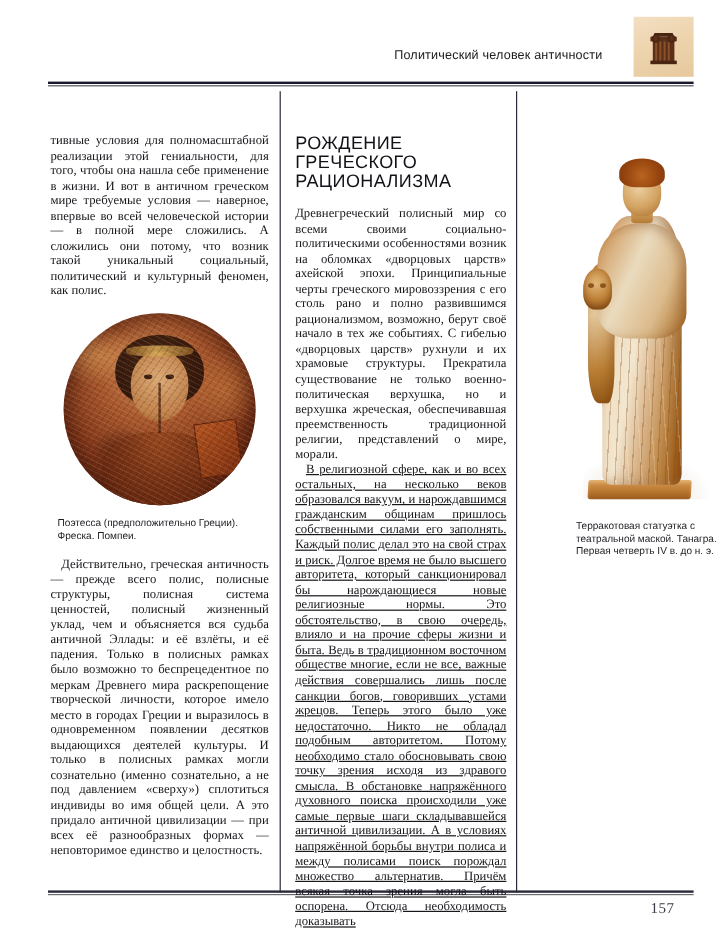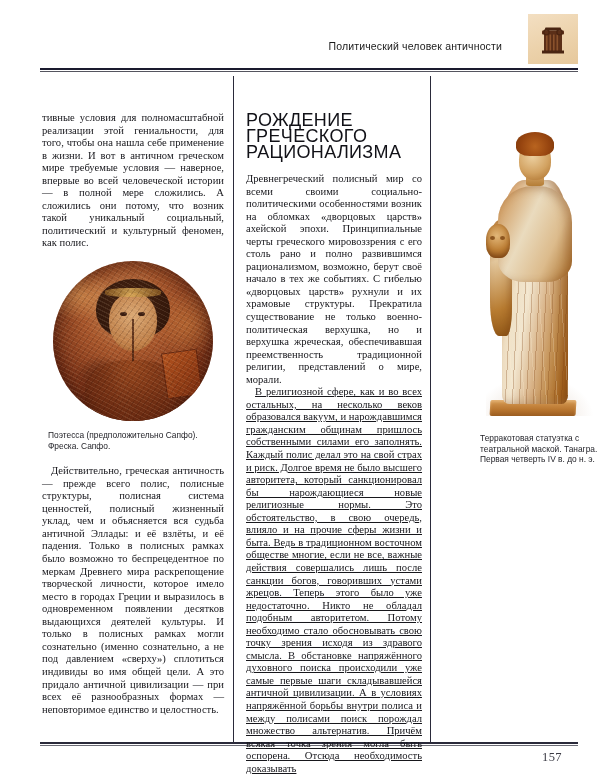--- a/index.html
+++ b/index.html
@@ -122,21 +122,21 @@
     hyphens: manual;
     margin: 0;
     color: #17171c;
   }
   .bodytext + .bodytext { text-indent: 9px; text-decoration: underline; }
   .bodytext.indent { text-indent: 9px; }
 
   
   .section-title {
     font-family: "Liberation Sans", "DejaVu Sans", sans-serif;
-    font-size: 18px;
+    font-size: 15px;
     line-height: 16px;
     letter-spacing: 0.35px;
     font-weight: 400;
     color: #111117;
     margin: 0 0 13px 0;
     text-transform: uppercase;
   }
 
   
   .fig-tondo {
@@ -412,21 +412,21 @@
         <div class="body"></div>
         <div class="tablet"></div>
         <div class="hair"></div>
         <div class="face"></div>
         <div class="band"></div>
         <div class="eye l"></div>
         <div class="eye r"></div>
         <div class="stylus"></div>
         <div class="grain"></div>
       </div>
-      <figcaption class="caption">Поэтесса (предположительно Сапфо). Фреска. Сапфо.</figcaption>
+      <figcaption class="caption">Поэтесса (предположительно Греции). Фреска. Помпеи.</figcaption>
     </figure>
 
     <div class="para-block">
       <p class="bodytext indent">Действительно, греческая античность — прежде всего полис, полисные структуры, полисная система ценностей, полисный жизненный уклад, чем и объясняется вся судьба античной Эллады: и её взлёты, и её падения. Только в полисных рамках было возможно то беспрецедентное по меркам Древнего мира раскрепощение творческой личности, которое имело место в городах Греции и выразилось в одновременном появлении десятков выдающихся деятелей культуры. И только в полисных рамках могли сознательно (именно сознательно, а не под давлением «сверху») сплотиться индивиды во имя общей цели. А это придало античной цивилизации — при всех её разнообразных формах — неповторимое единство и целостность.</p>
     </div>
   </div>
 
   <div class="col col-mid">
     <h2 class="section-title">РОЖДЕНИЕ ГРЕЧЕСКОГО РАЦИОНАЛИЗМА</h2>
 

